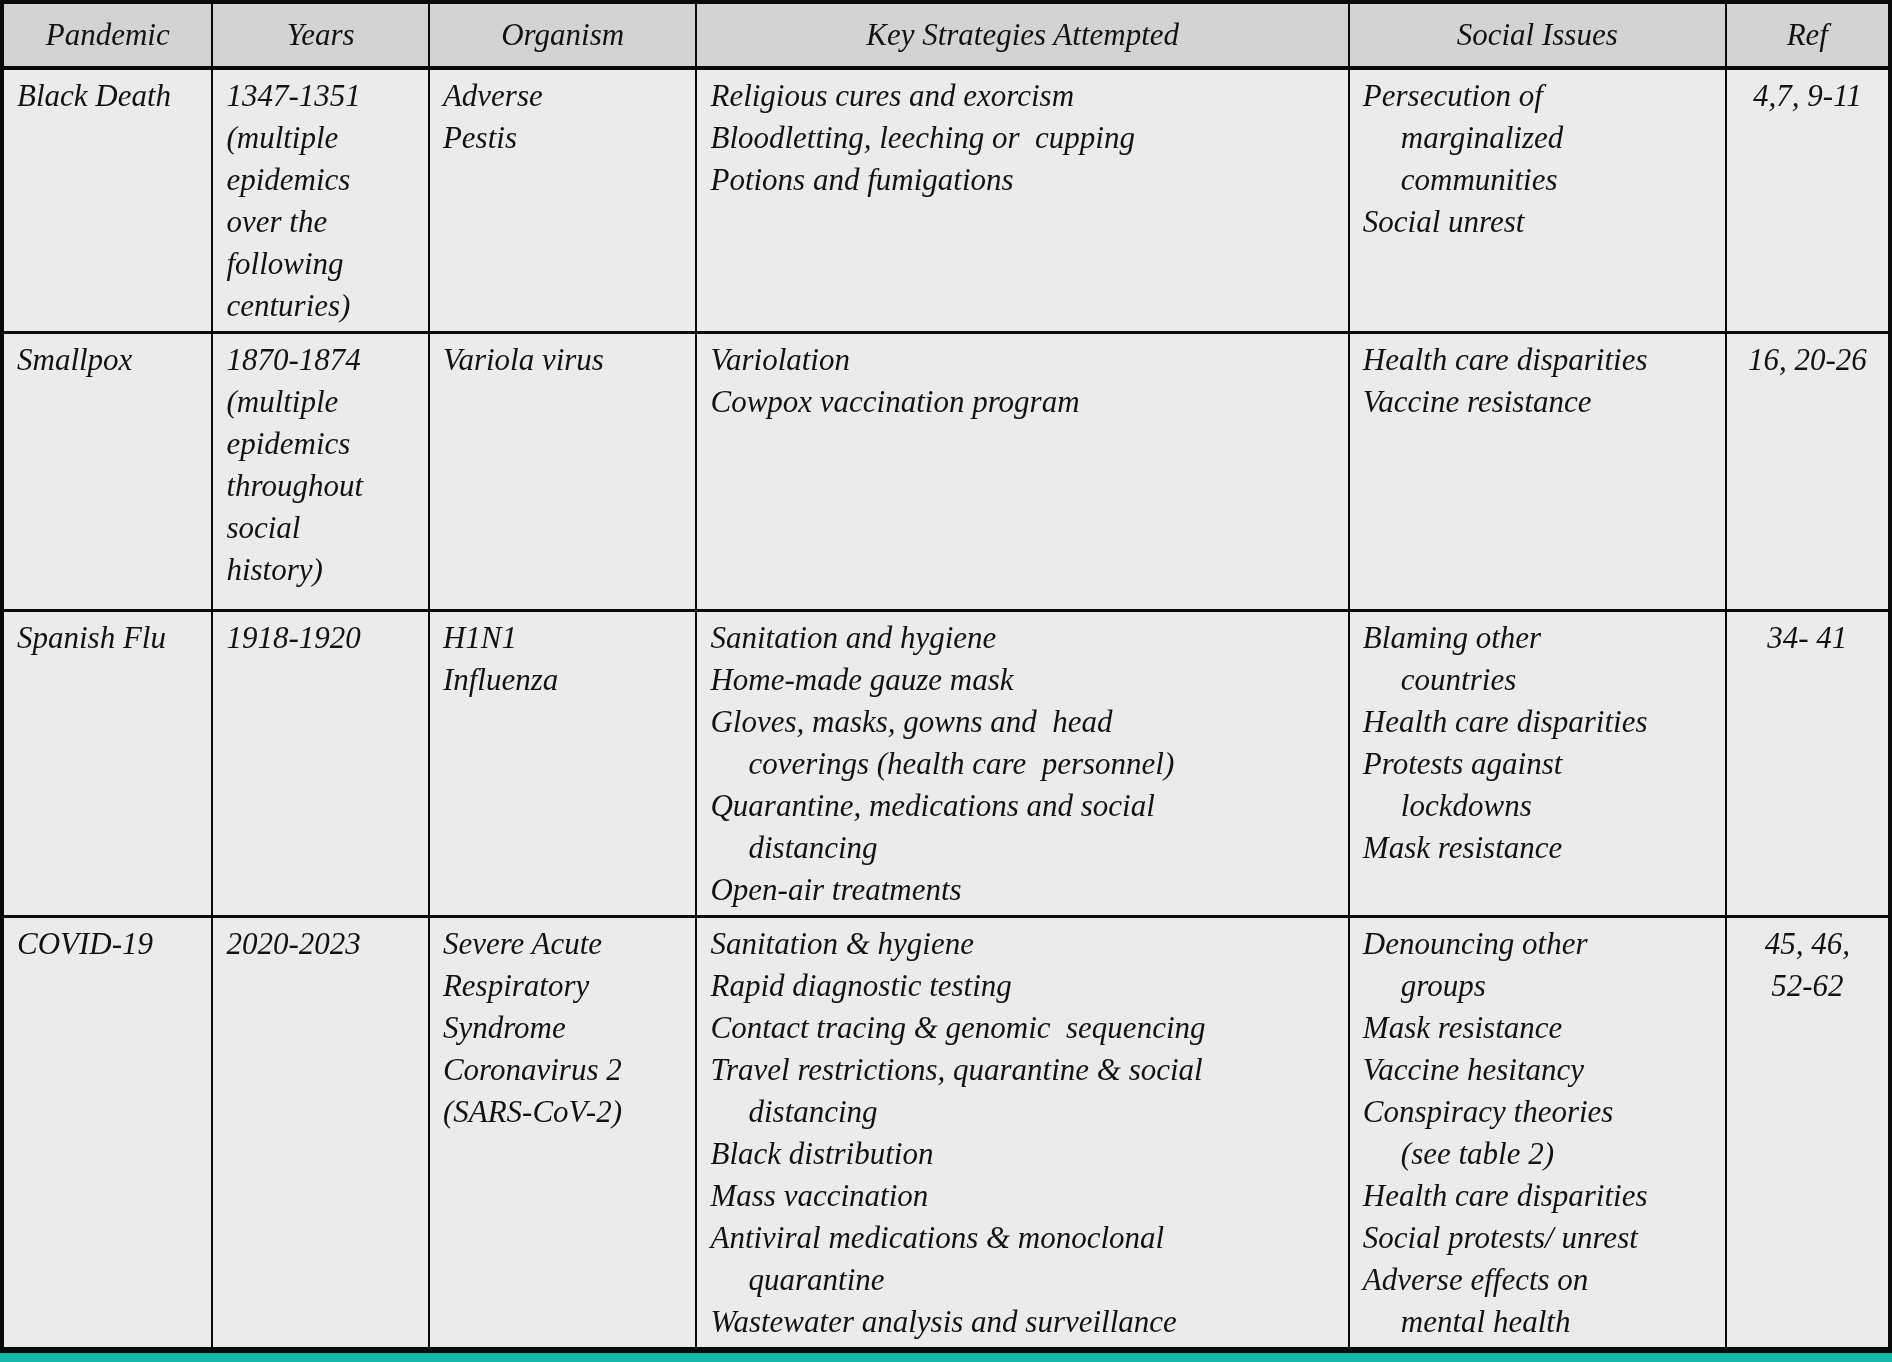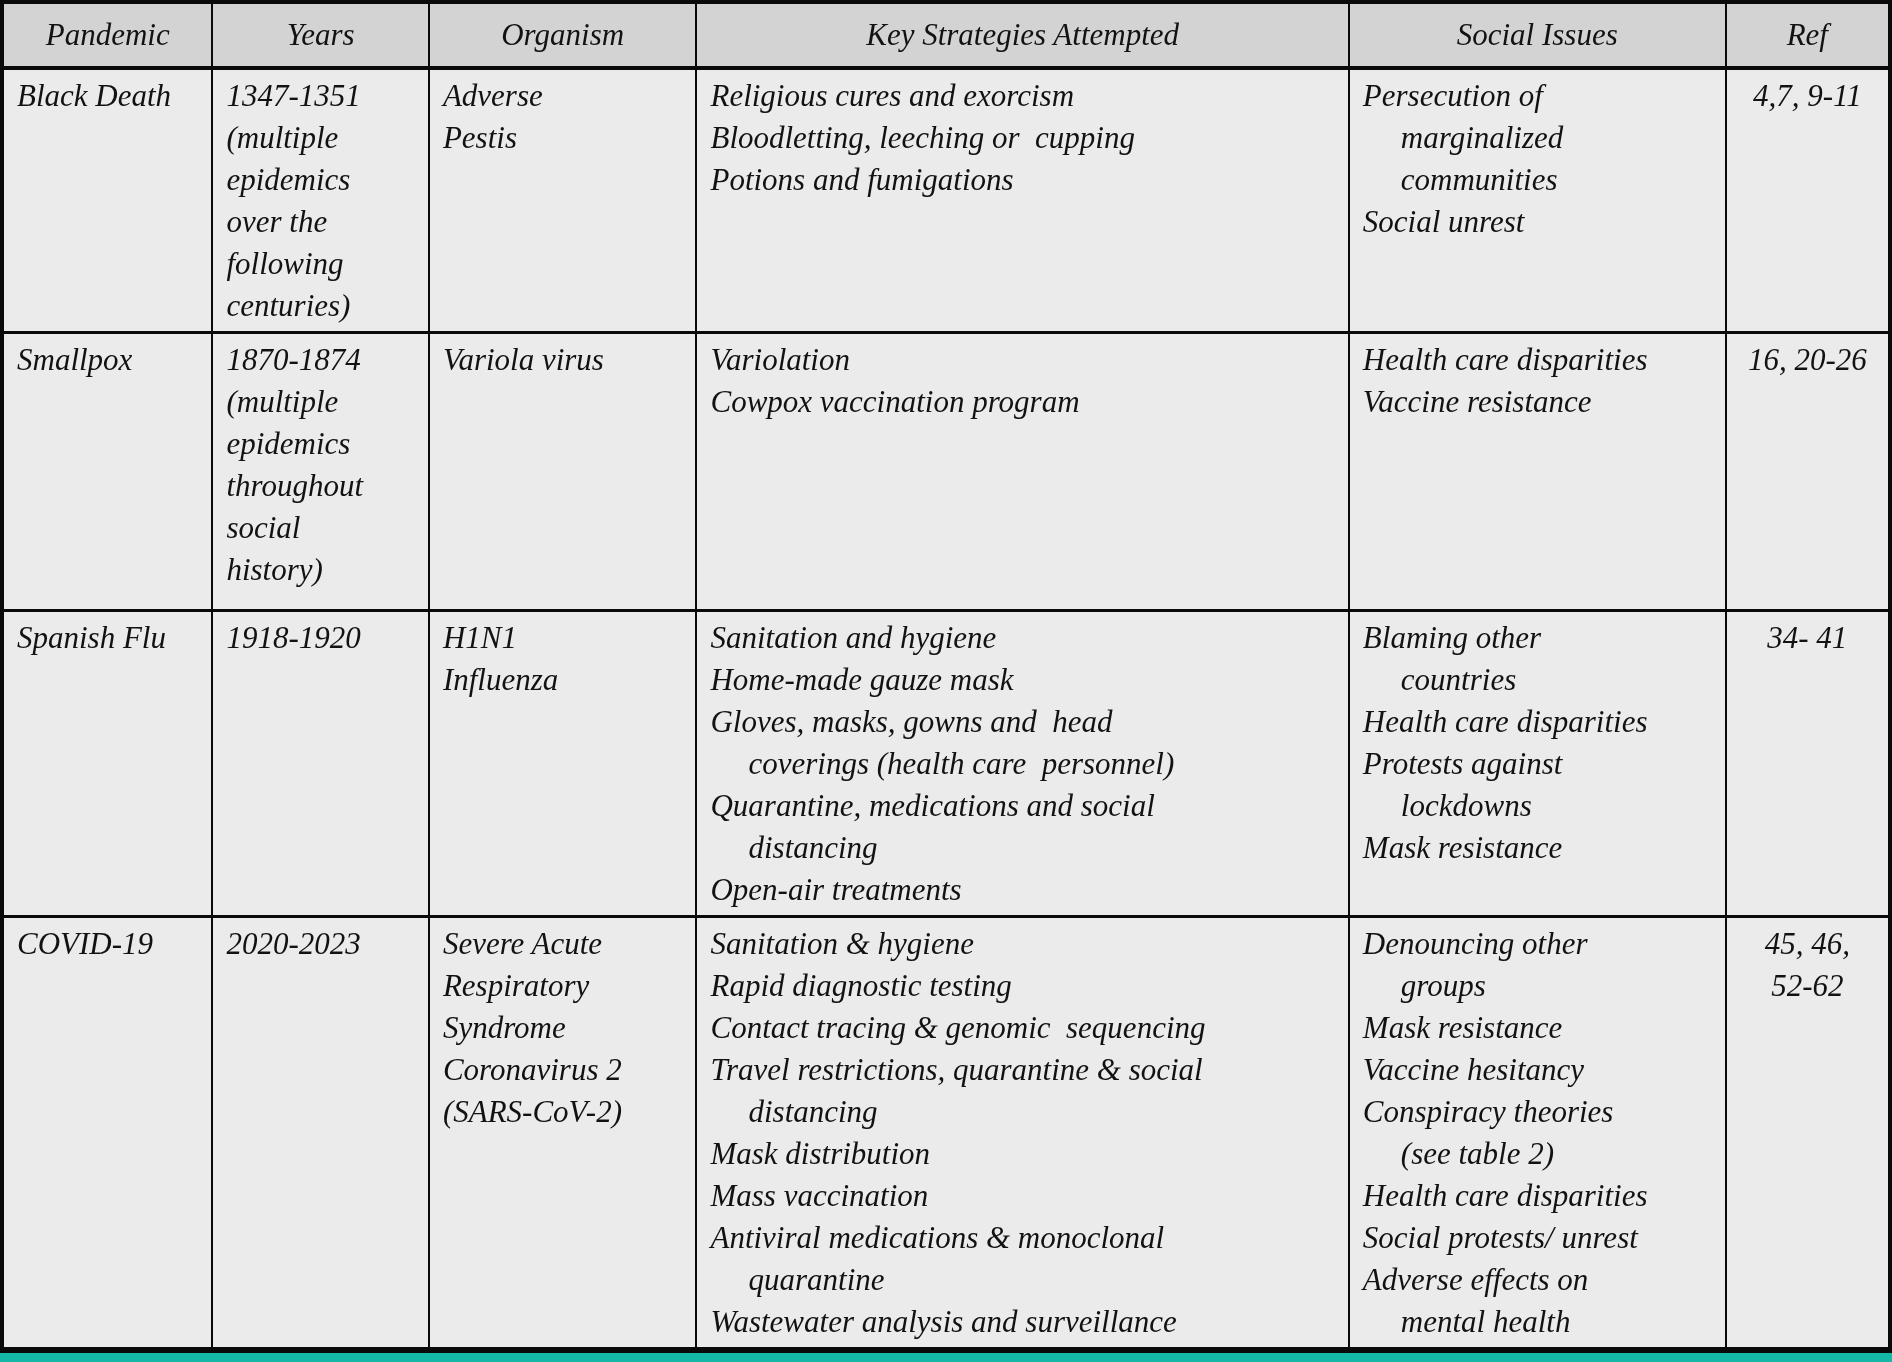--- a/index.html
+++ b/index.html
@@ -192,21 +192,21 @@
             <div class="line">Syndrome</div>
             <div class="line">Coronavirus 2</div>
             <div class="line">(SARS-CoV-2)</div>
           </td>
           <td class="col-strategies">
             <div class="line">Sanitation &amp; hygiene</div>
             <div class="line">Rapid diagnostic testing</div>
             <div class="line">Contact tracing &amp; genomic  sequencing</div>
             <div class="line">Travel restrictions, quarantine &amp; social</div>
             <div class="line indent">distancing</div>
-            <div class="line">Mask distribution</div>
+            <div class="line">Black distribution</div>
             <div class="line">Mass vaccination</div>
             <div class="line">Antiviral medications &amp; monoclonal</div>
             <div class="line indent">quarantine</div>
             <div class="line">Wastewater analysis and surveillance</div>
           </td>
           <td class="col-social">
             <div class="line">Denouncing other</div>
             <div class="line indent">groups</div>
             <div class="line">Mask resistance</div>
             <div class="line">Vaccine hesitancy</div>

